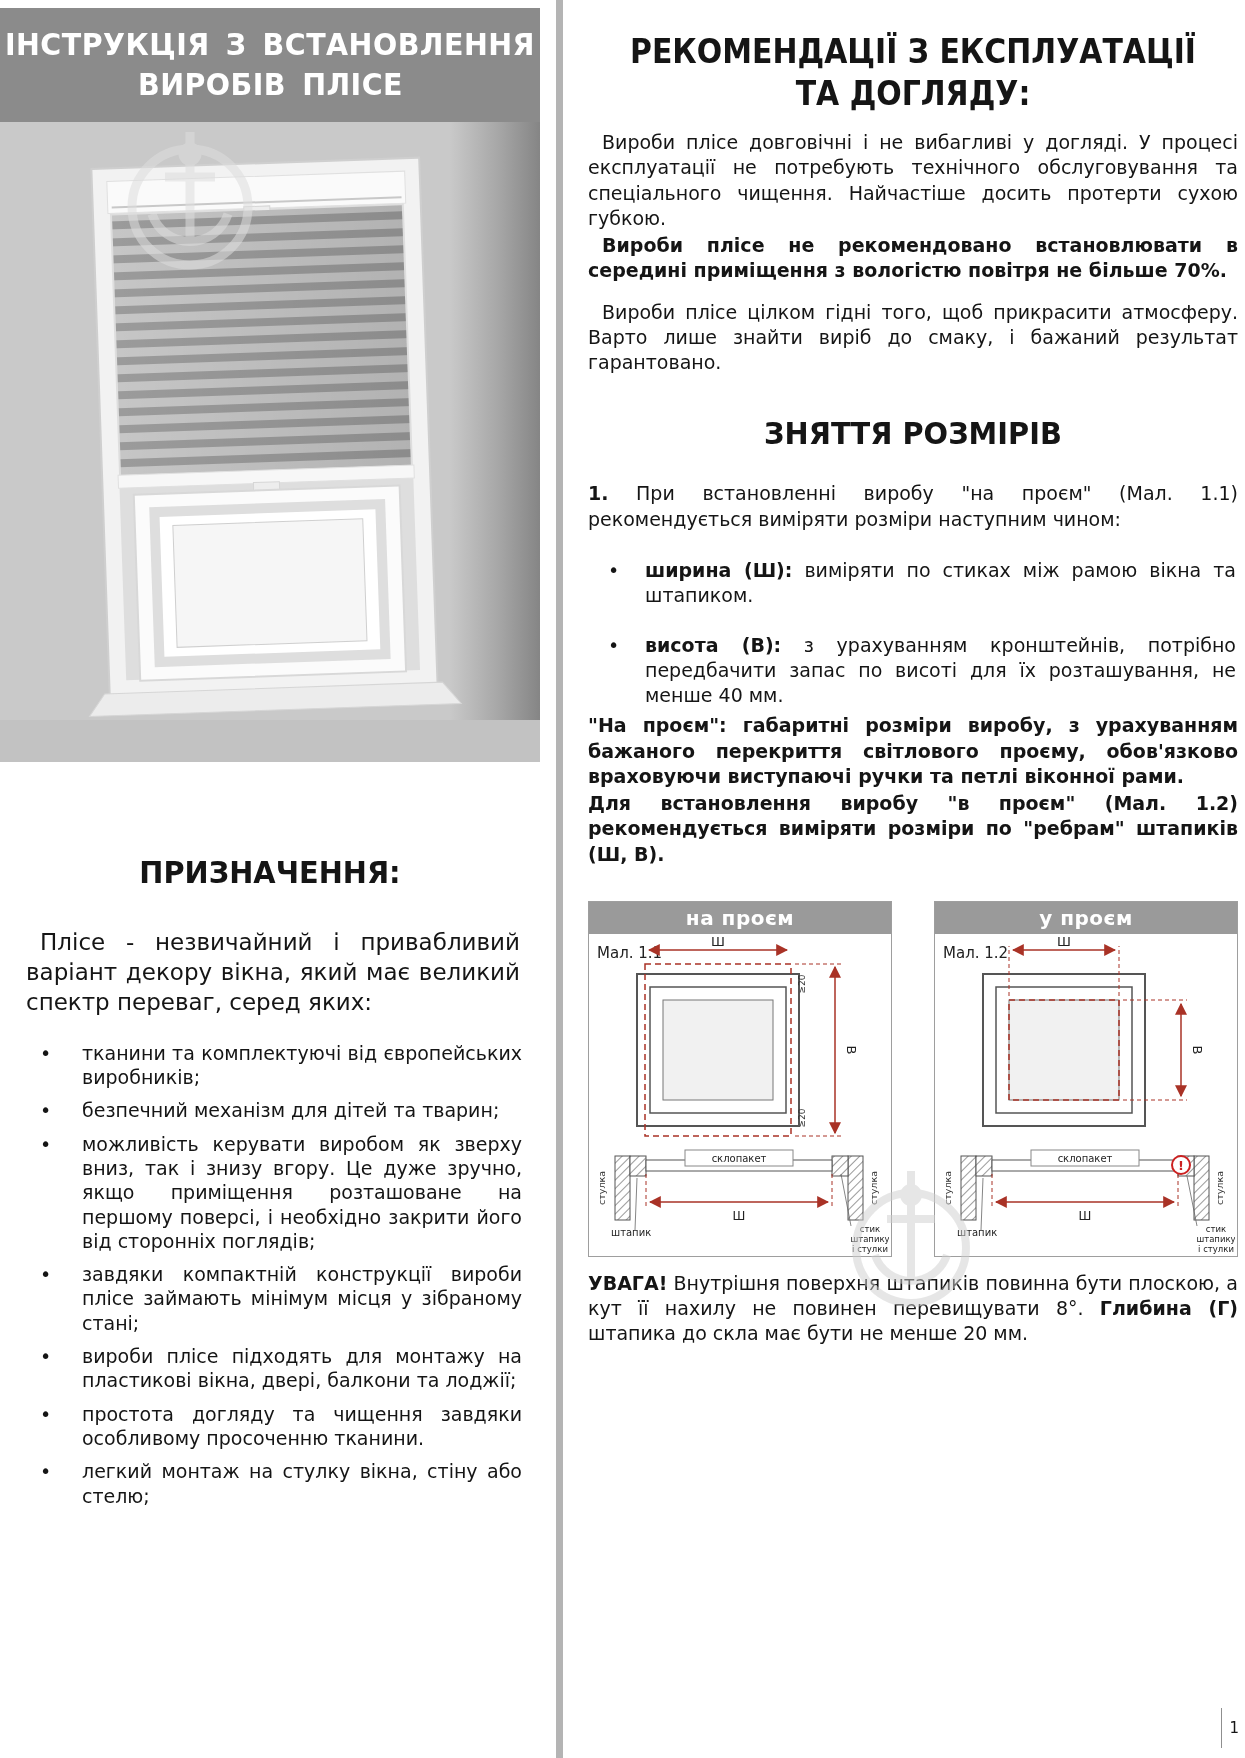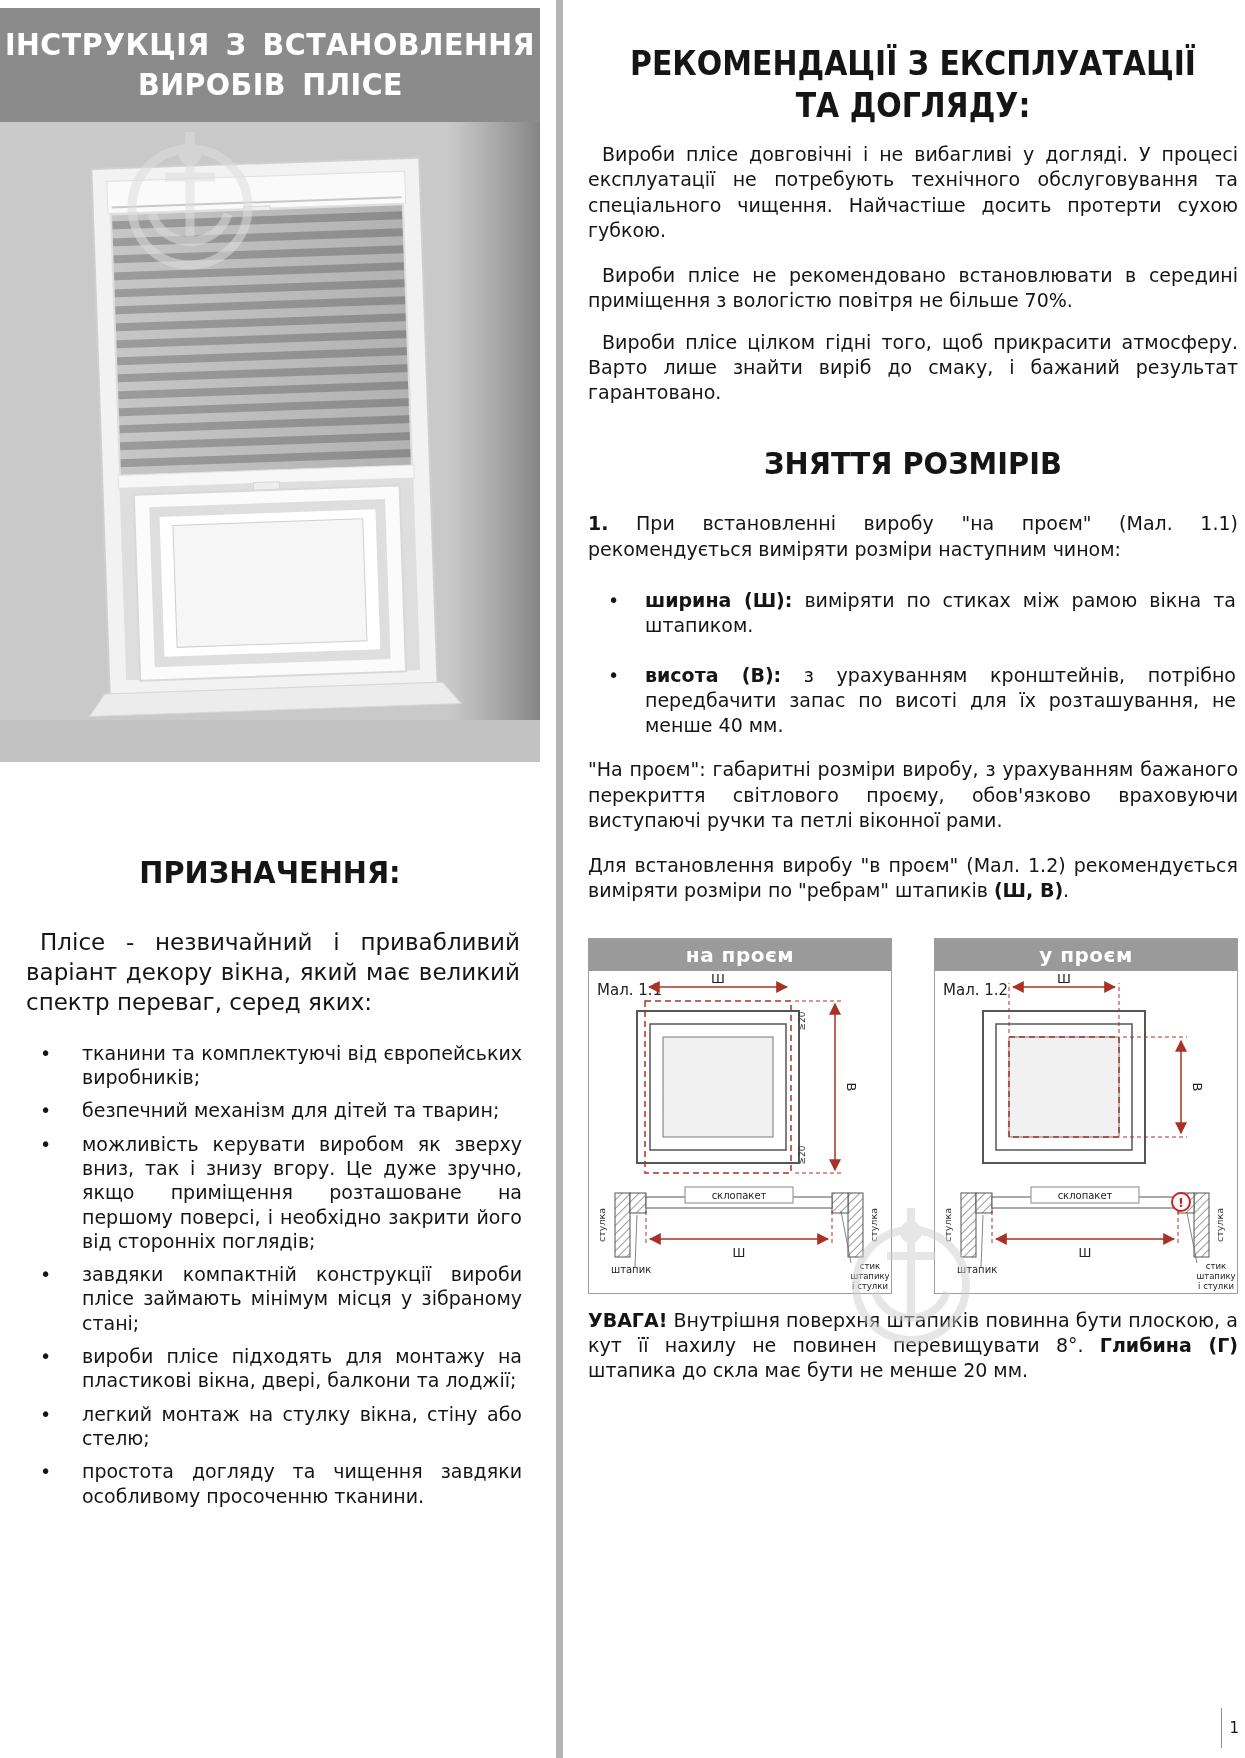--- a/index.html
+++ b/index.html
@@ -19,26 +19,26 @@
                  text-align:justify;text-indent:14px;}
   .purpose-list{margin:18px 0 0 0;padding:0;list-style:none;}
   .purpose-list li{position:relative;padding:0 18px 0 82px;margin-bottom:9px;font-size:19px;
                    line-height:1.28;text-align:justify;}
   .purpose-list li::before{content:"•";position:absolute;left:40px;top:0;}
 
   
   .divider{position:absolute;left:556px;top:0;width:7px;height:1758px;background:#b4b4b4;}
 
   
-  .right-col{position:absolute;left:588px;top:12px;width:650px;}
+  .right-col{position:absolute;left:588px;top:0;width:650px;}
   .care-title{margin-top:30px;text-align:center;font-weight:bold;font-size:34px;line-height:42px;
               transform:scaleX(.88);}
   .para{font-size:19px;line-height:1.33;text-align:justify;margin:0;}
   .indent{text-indent:14px;}
-  .mt24{margin-top:16px;} .mt2{margin-top:20px;} .mt30{margin-top:30px;}
+  .mt24{margin-top:16px;} .mt2{margin-top:2px;font-weight:bold;} .mt30{margin-top:30px;}
   .measure-title{margin-top:40px;text-align:center;font-weight:bold;font-size:31px;transform:scaleX(.93);}
   .measure-list{margin:6px 0 0 0;padding:0;list-style:none;}
   .measure-list li{position:relative;padding:0 2px 0 57px;margin-bottom:6px;font-size:19px;
                    line-height:1.3;text-align:justify;margin-top:26px;}
   .measure-list li::before{content:"•";position:absolute;left:20px;top:0;}
 
   
   .diagrams-row{margin-top:34px;display:flex;gap:42px;position:relative;text-align:center;}
   .diagram{width:302px;border:1px solid #9e9e9e;background:#fff;}
   .diagram-header{height:32px;background:#9a9a9a;color:#fff;font-weight:bold;font-size:20px;
@@ -113,22 +113,22 @@
     </div>
 
     <div class="purpose-title">ПРИЗНАЧЕННЯ:</div>
     <p class="purpose-intro">Плісе - незвичайний і привабливий варіант декору вікна, який має великий спектр переваг, серед яких:</p>
     <ul class="purpose-list">
       <li>тканини та комплектуючі від європейських виробників;</li>
       <li>безпечний механізм для дітей та тварин;</li>
       <li>можливість керувати виробом як зверху вниз, так і знизу вгору. Це дуже зручно, якщо приміщення розташоване на першому поверсі, і необхідно закрити його від сторонніх поглядів;</li>
       <li>завдяки компактній конструкції вироби плісе займають мінімум місця у зібраному стані;</li>
       <li>вироби плісе підходять для монтажу на пластикові вікна, двері, балкони та лоджії;</li>
+      <li>простота догляду та чищення завдяки особливому просоченню тканини.</li>
       <li>легкий монтаж на стулку вікна, стіну або стелю;</li>
-      <li>простота догляду та чищення завдяки особливому просоченню тканини.</li>
     </ul>
   </div>
 
   <div class="divider"></div>
 
   <div class="right-col">
 
     <div class="care-title">
       <div>РЕКОМЕНДАЦІЇ З ЕКСПЛУАТАЦІЇ</div>
       <div>ТА ДОГЛЯДУ:</div>

